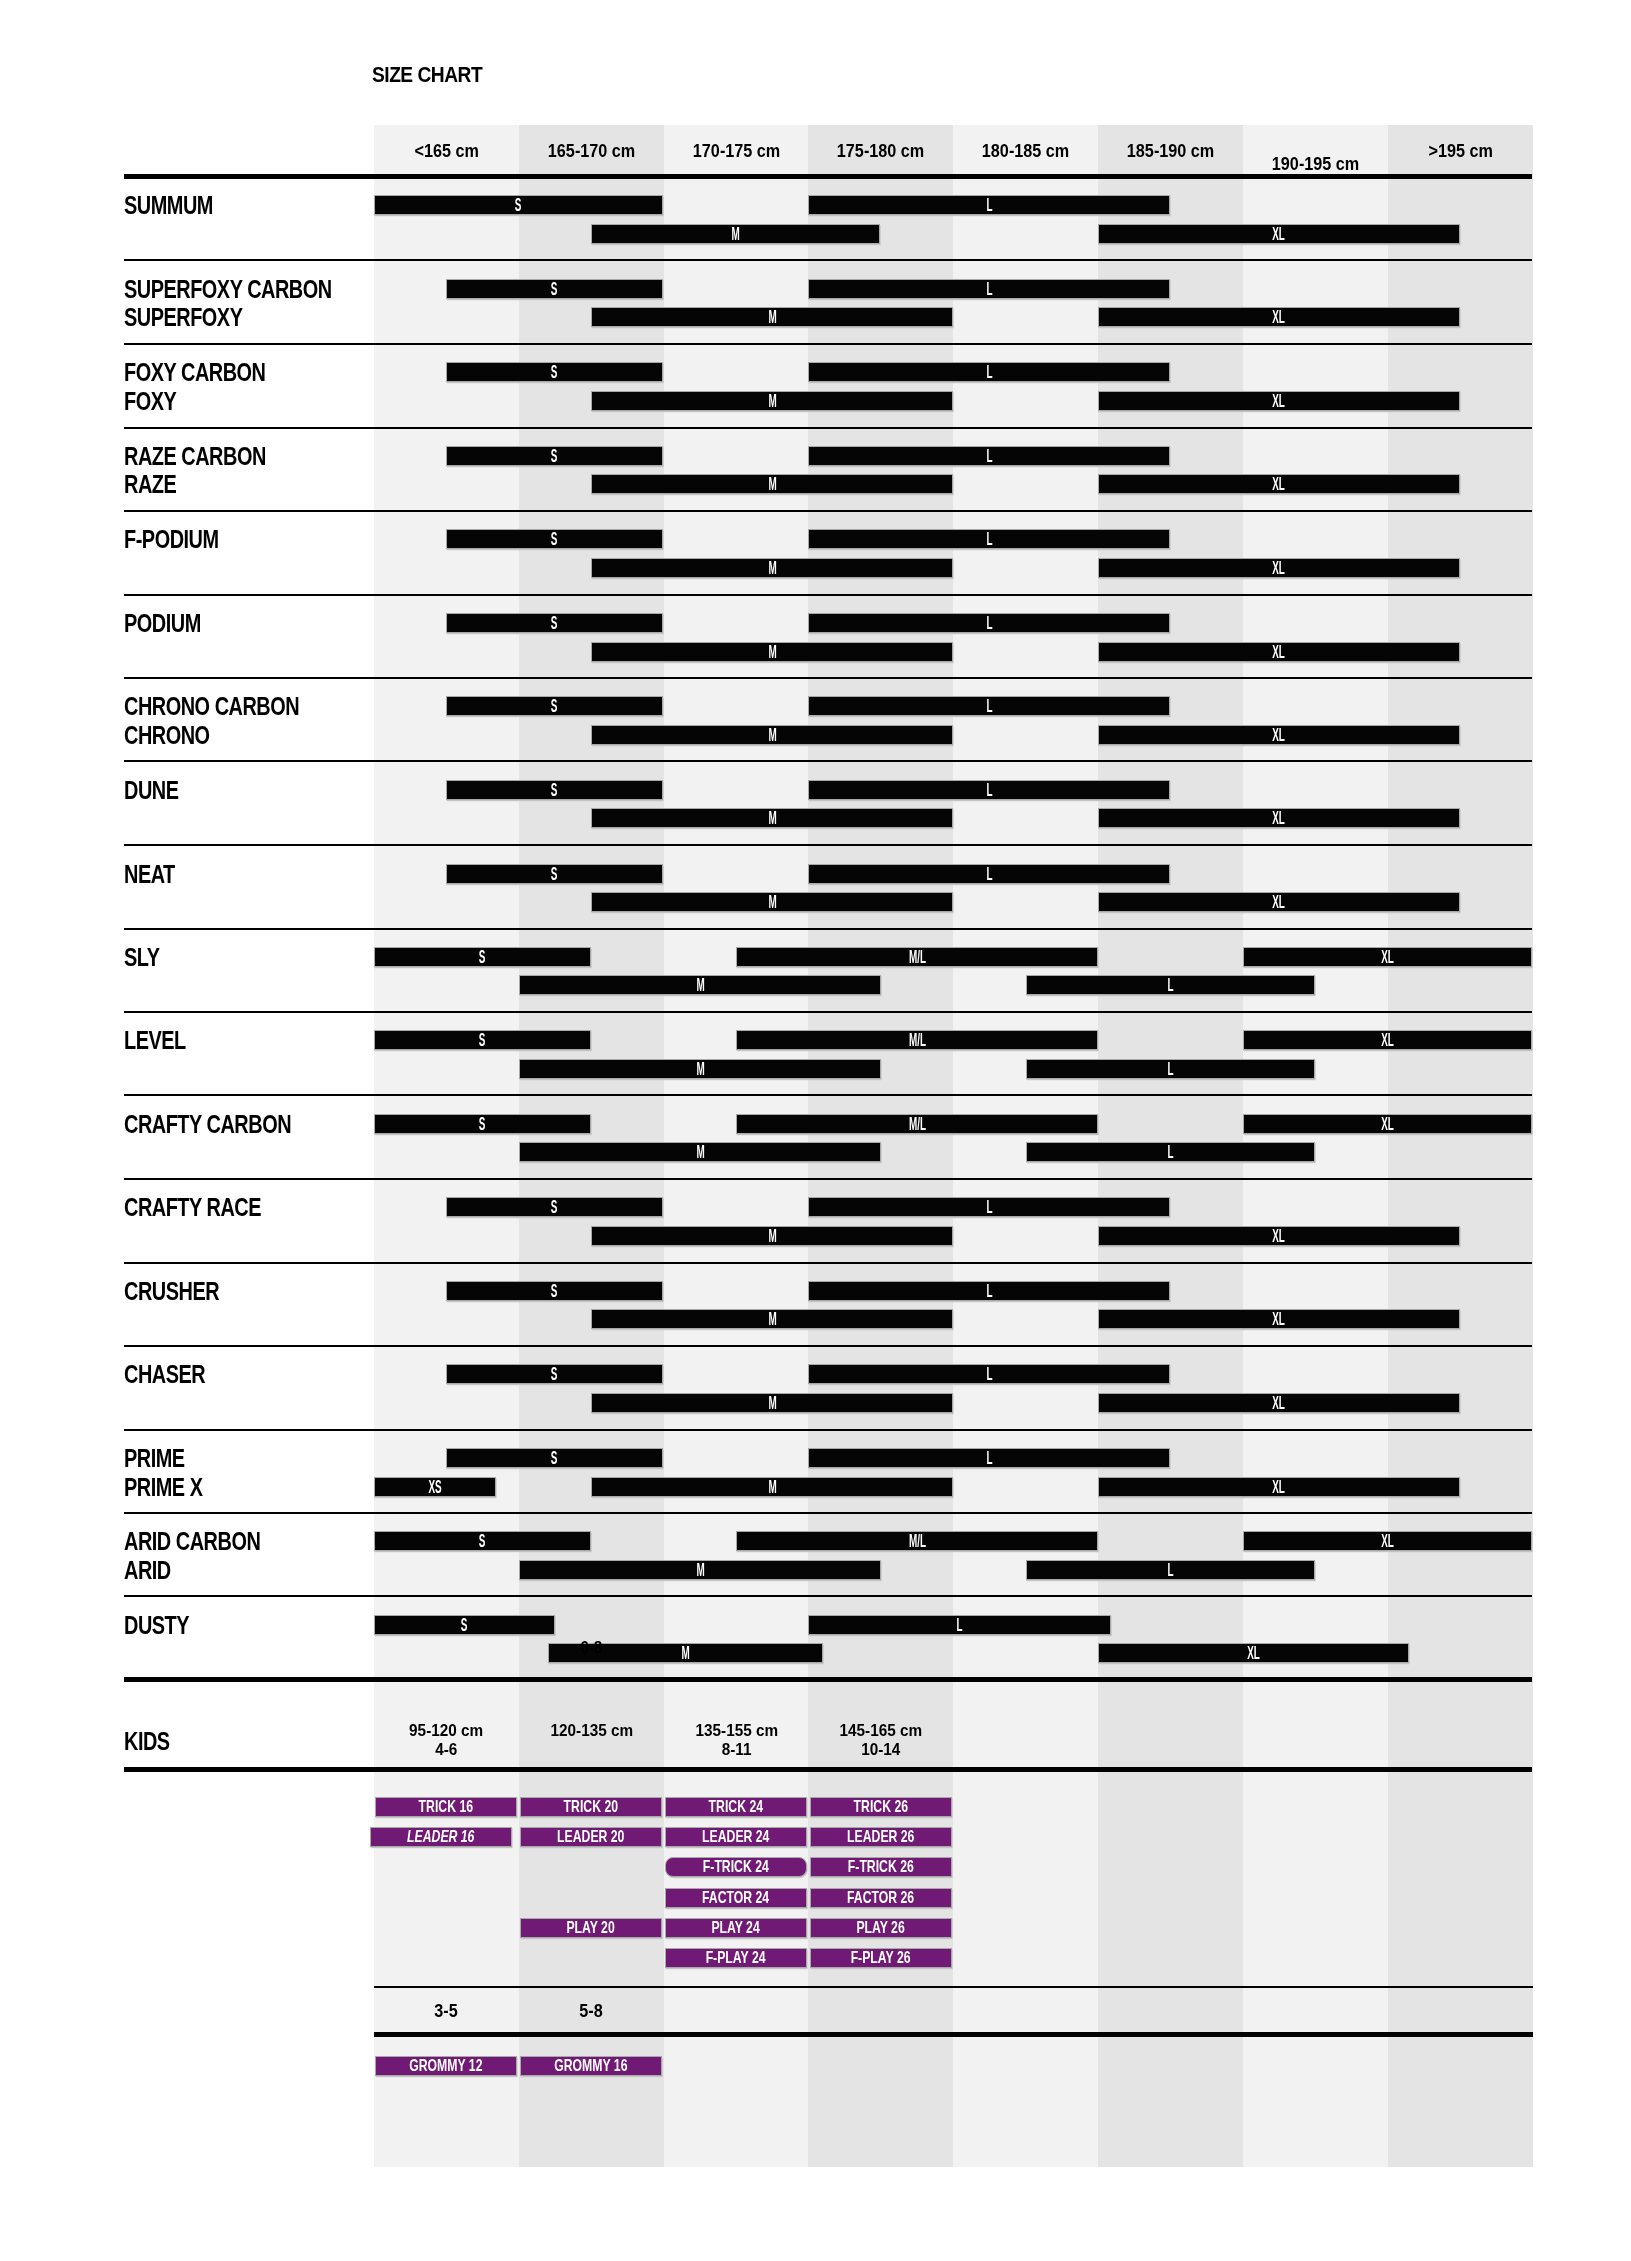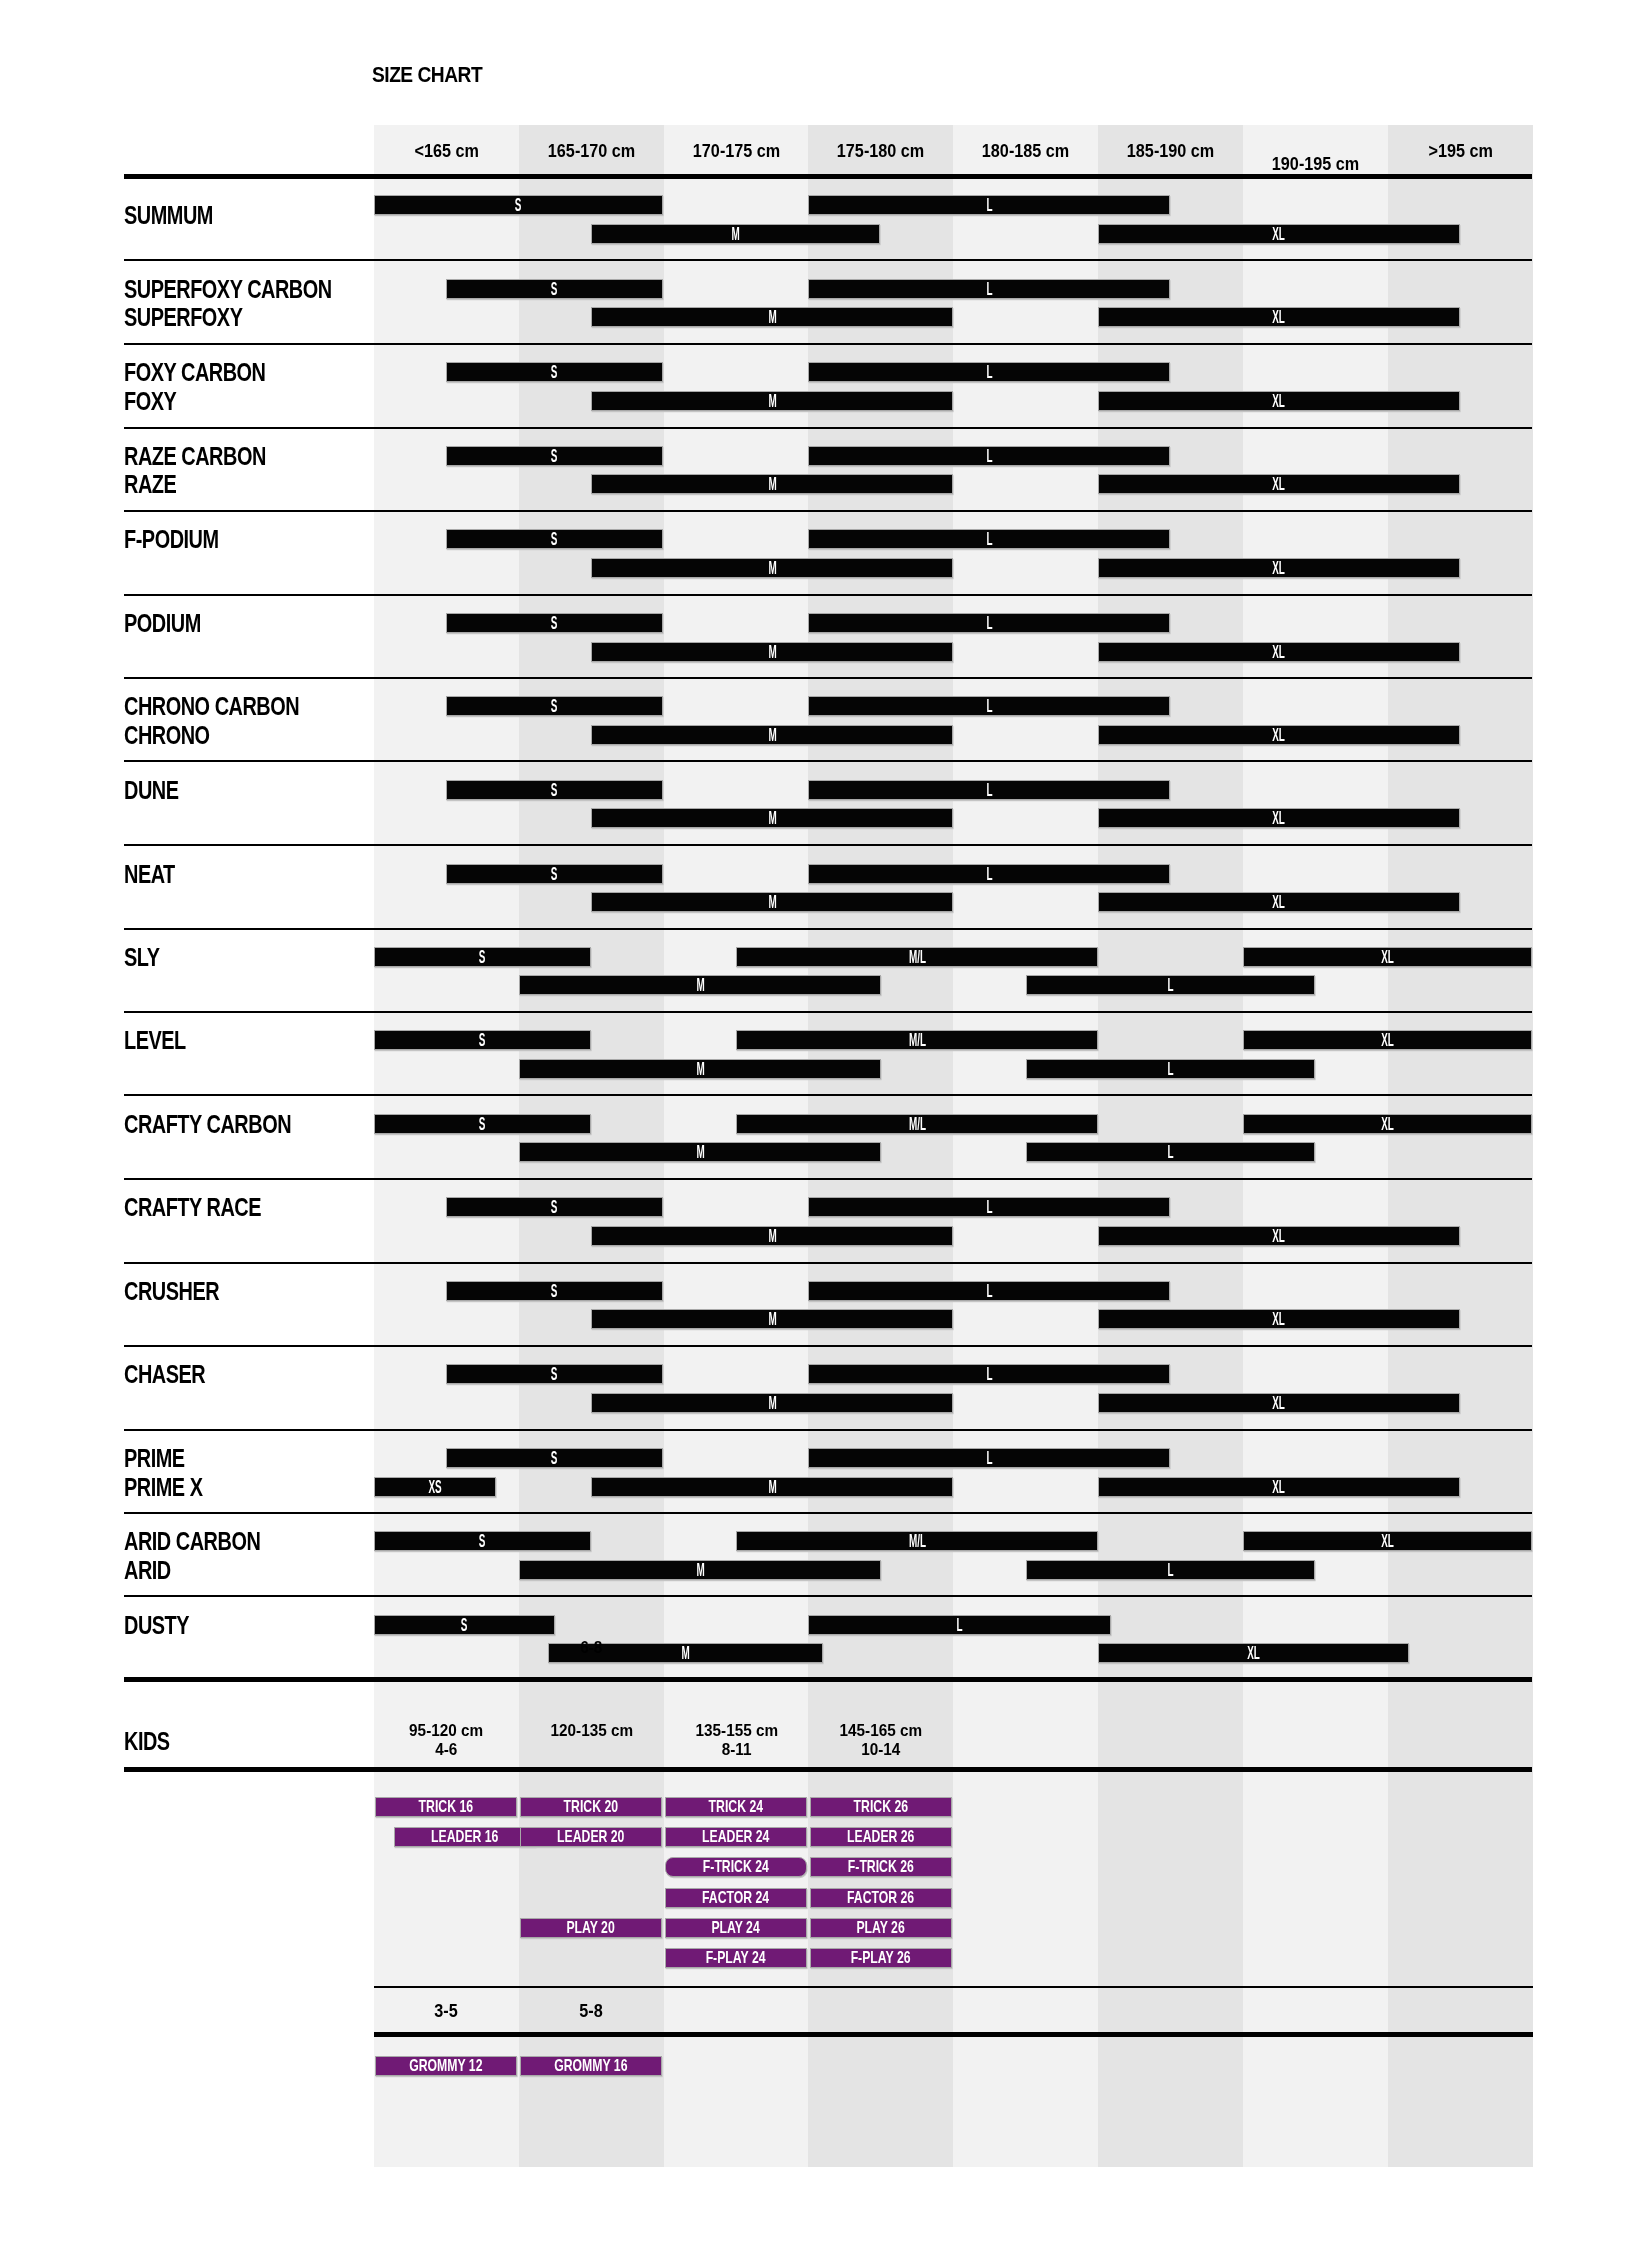--- a/index.html
+++ b/index.html
@@ -68,21 +68,21 @@
       <div class="rule" style="left: 124px; width: 1408px; top: 1178px; height: 1.8px;"></div>
       <div class="rule" style="left: 124px; width: 1408px; top: 1262px; height: 1.8px;"></div>
       <div class="rule" style="left: 124px; width: 1408px; top: 1345px; height: 1.8px;"></div>
       <div class="rule" style="left: 124px; width: 1408px; top: 1429px; height: 1.8px;"></div>
       <div class="rule" style="left: 124px; width: 1408px; top: 1512px; height: 1.8px;"></div>
       <div class="rule" style="left: 124px; width: 1408px; top: 1595px; height: 1.8px;"></div>
       <div class="rule" style="left: 124px; width: 1408px; top: 1677px; height: 5.3px;"></div>
       <div class="rule" style="left: 124px; width: 1408px; top: 1767px; height: 5.3px;"></div>
       <div class="rule" style="left: 374px; width: 1159px; top: 1986px; height: 1.8px;"></div>
       <div class="rule" style="left: 374px; width: 1159px; top: 2032px; height: 5.3px;"></div>
-      <div class="mlabel" style="top: 195px; margin-top: 10px;"><span>SUMMUM</span></div>
+      <div class="mlabel" style="top: 195px;"><span>SUMMUM</span></div>
       <div class="bar" style="left: 374px; width: 287px; top: 195px;">
         <span>S</span>
       </div>
       <div class="bar" style="left: 808px; width: 360px; top: 195px;">
         <span>L</span>
       </div>
       <div class="bar" style="left: 591px; width: 287px; top: 224px;">
         <span>M</span>
       </div>
       <div class="bar" style="left: 1098px; width: 360px; top: 224px;">
@@ -344,21 +344,21 @@
       </div>
       <div class="kcell" style="left: 520px; width: 140px; top: 1797px;">
         <span>TRICK 20</span>
       </div>
       <div class="kcell" style="left: 665px; width: 140px; top: 1797px;">
         <span>TRICK 24</span>
       </div>
       <div class="kcell" style="left: 810px; width: 140px; top: 1797px;">
         <span>TRICK 26</span>
       </div>
-      <div class="kcell" style="left: 394px; width: 140px; top: 1827px;">
+      <div class="kcell" style="left: 370px; width: 140px; top: 1827px; font-style: italic;">
         <span>LEADER 16</span>
       </div>
       <div class="kcell" style="left: 520px; width: 140px; top: 1827px;">
         <span>LEADER 20</span>
       </div>
       <div class="kcell" style="left: 665px; width: 140px; top: 1827px;">
         <span>LEADER 24</span>
       </div>
       <div class="kcell" style="left: 810px; width: 140px; top: 1827px;">
         <span>LEADER 26</span>

